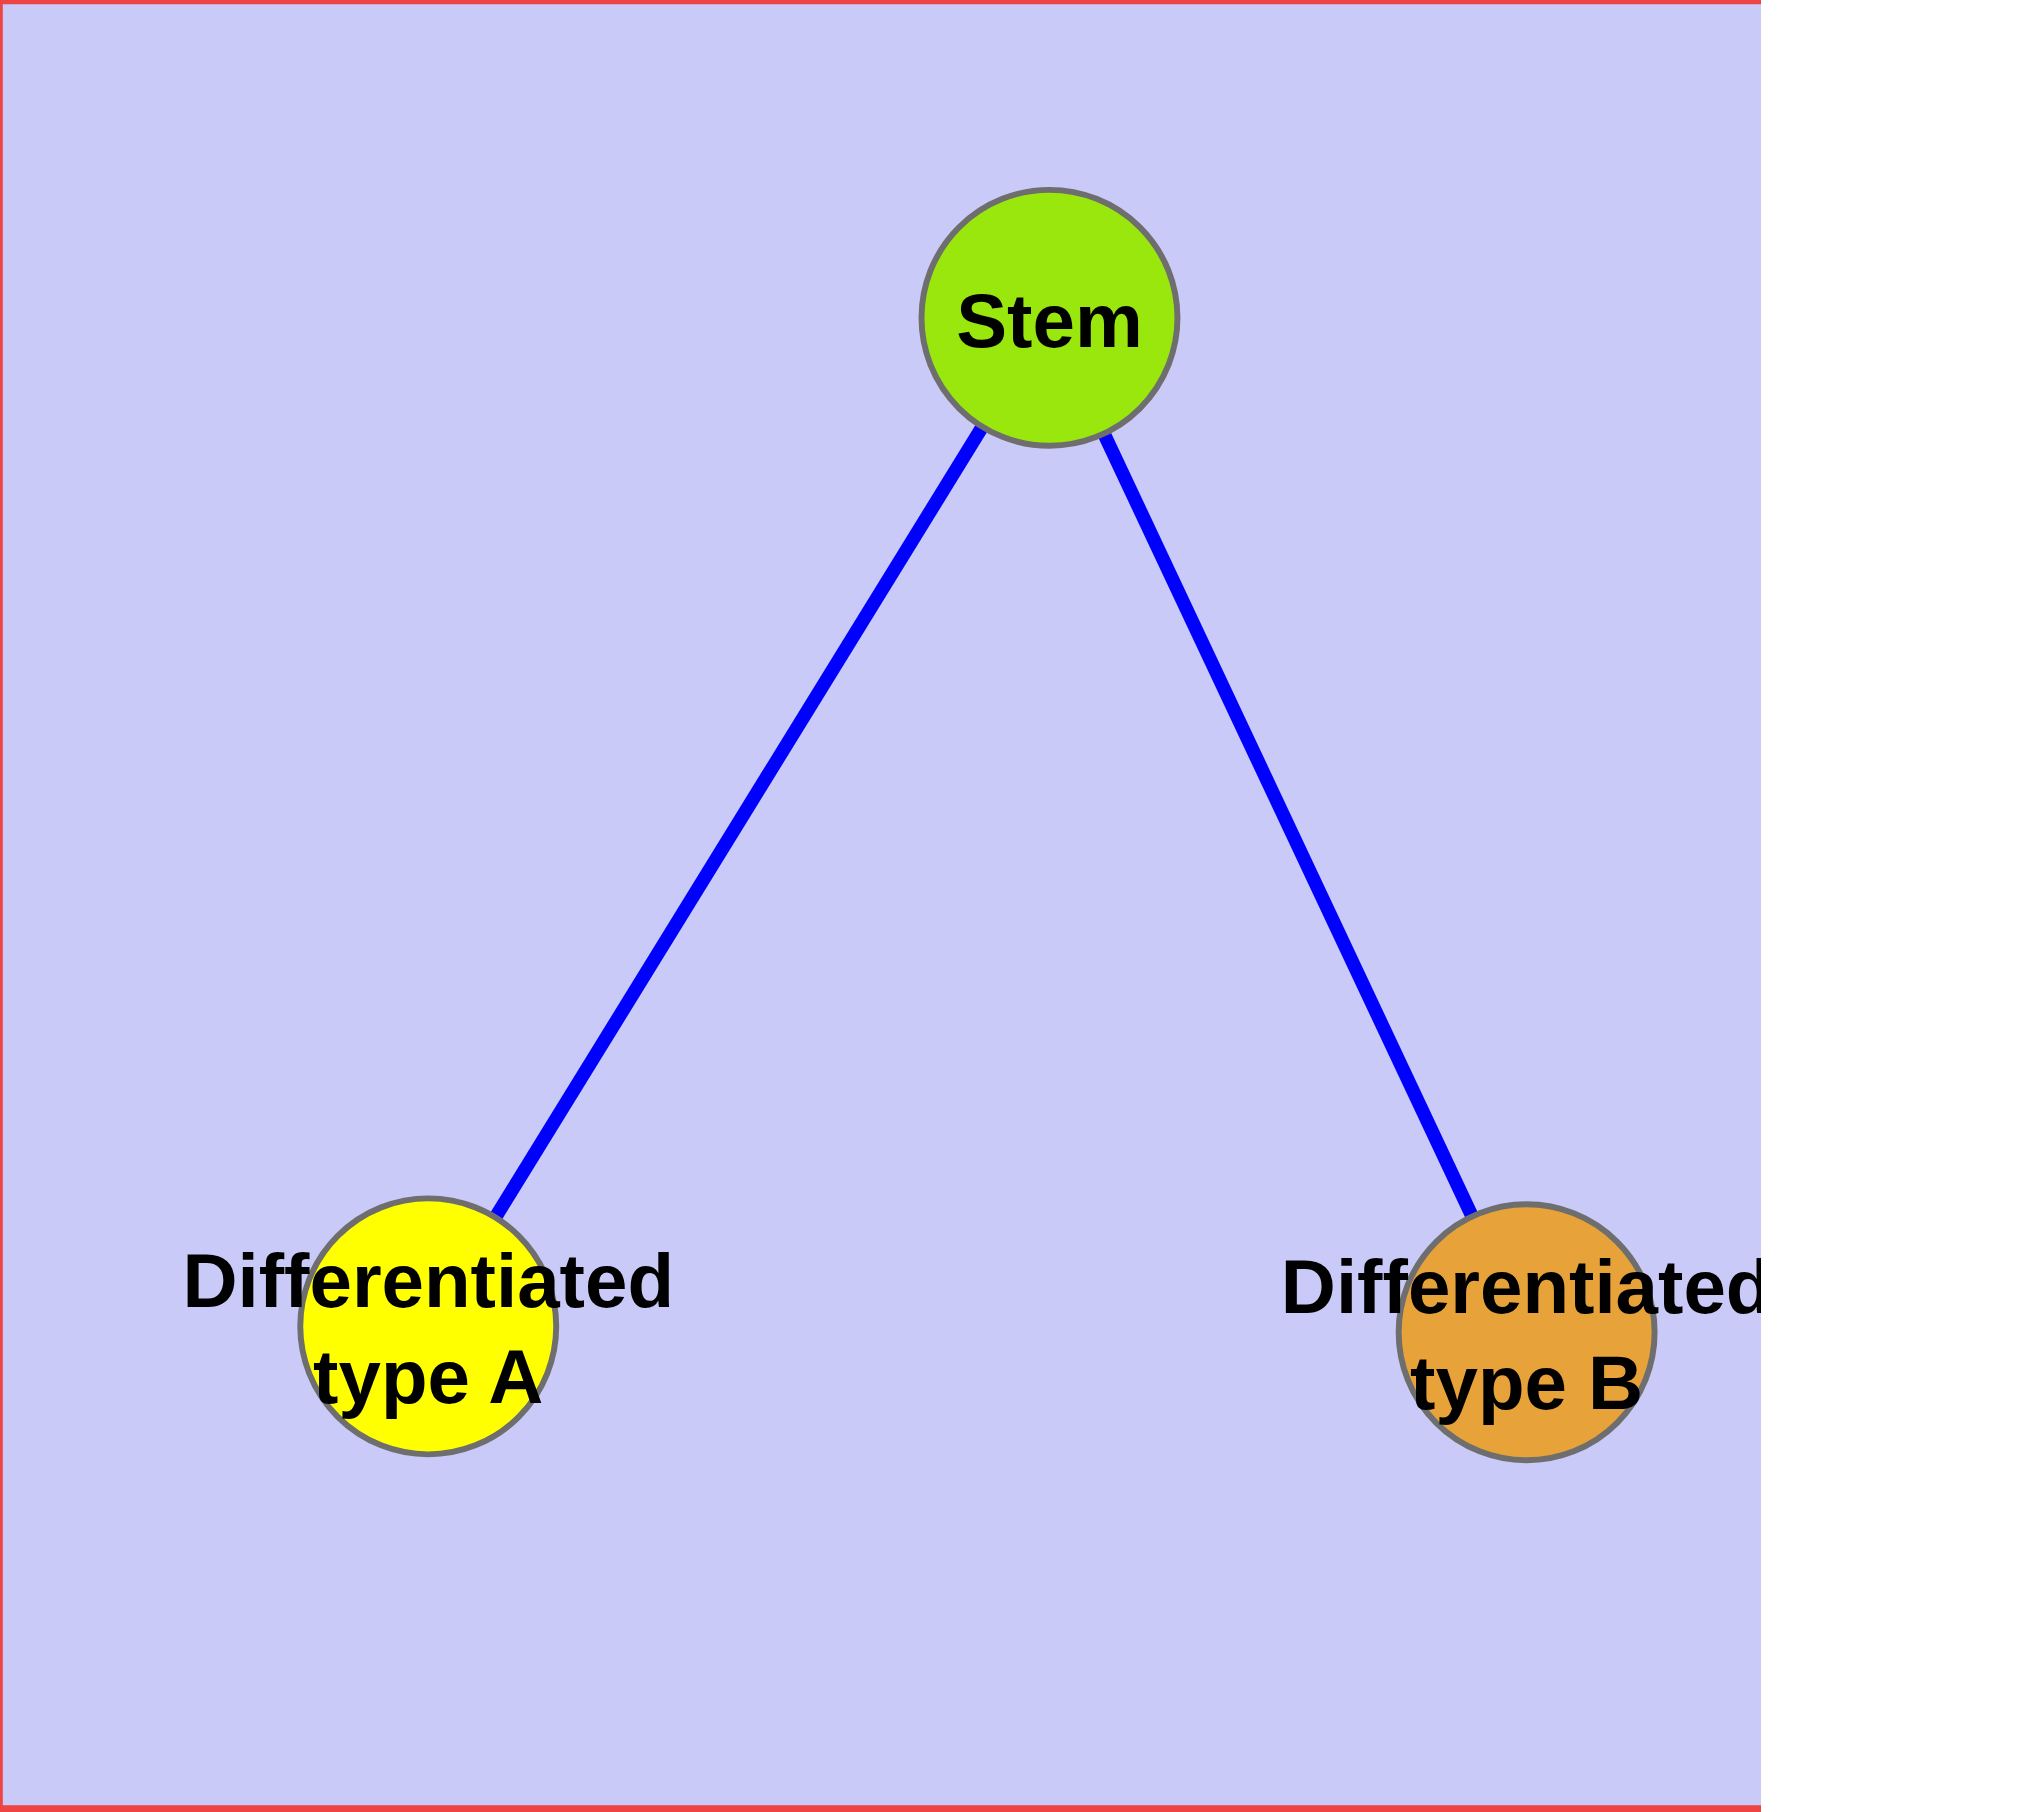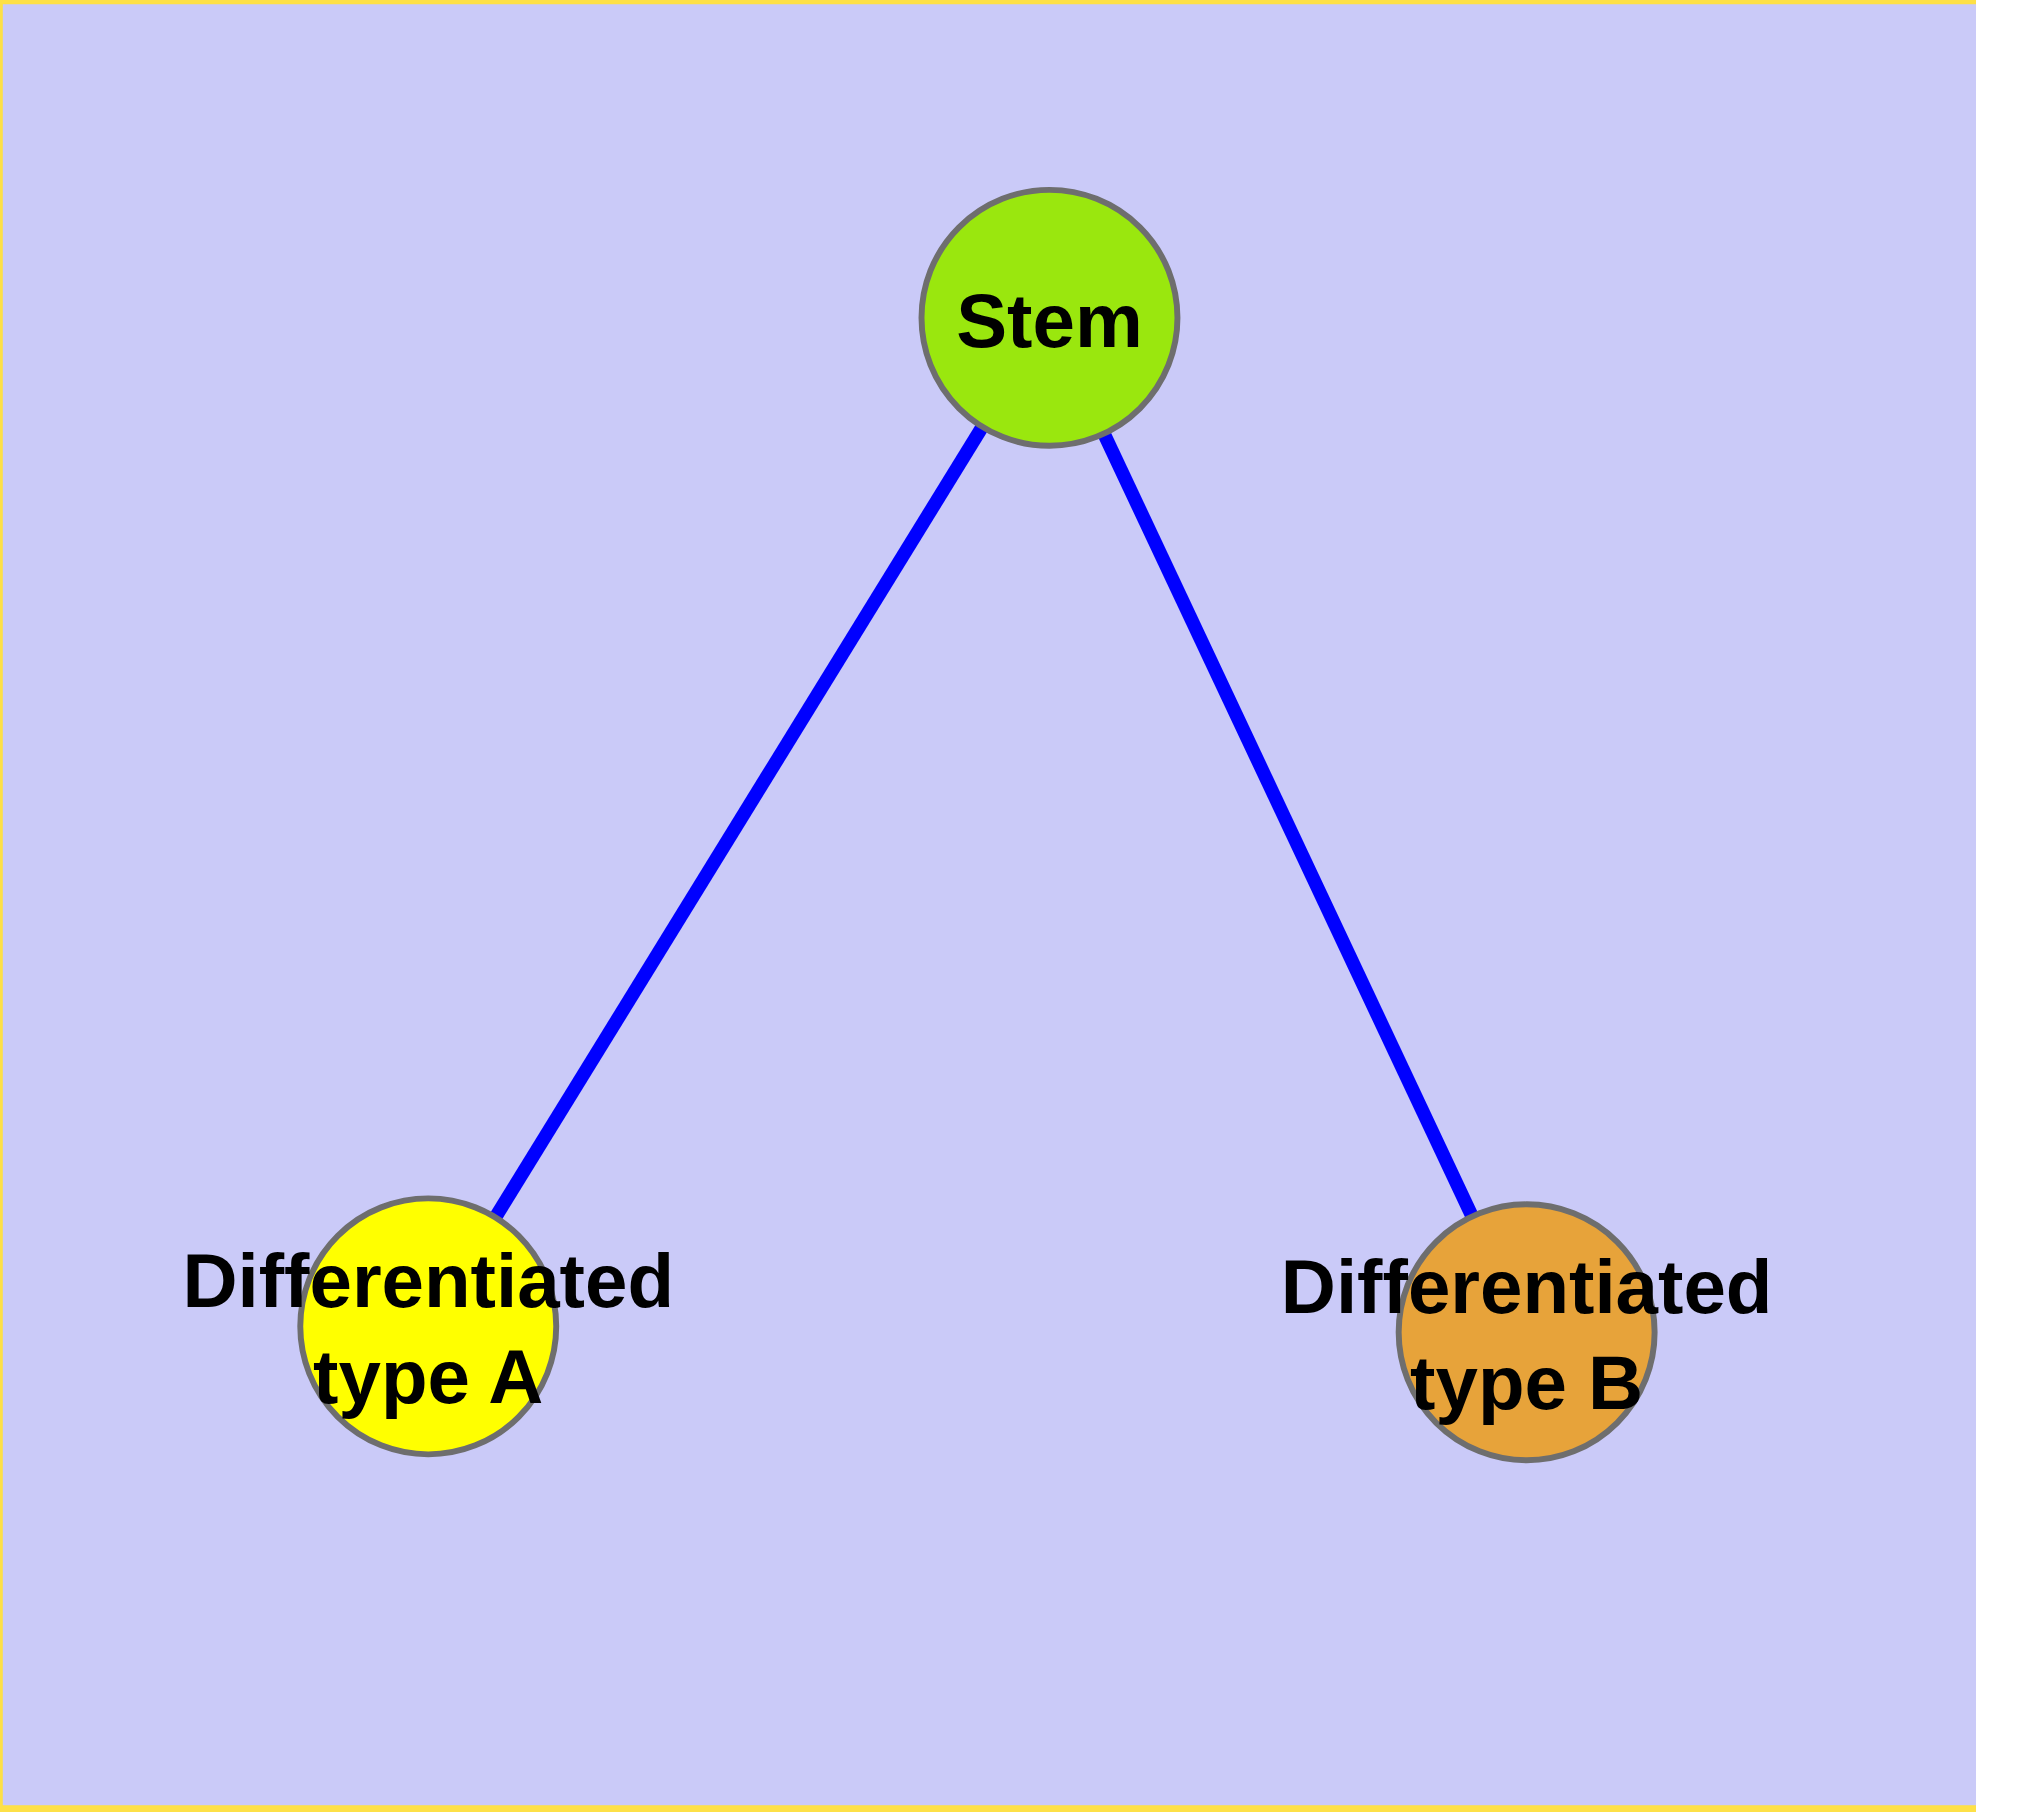--- a/index.html
+++ b/index.html
@@ -3,23 +3,23 @@
 <meta charset="utf-8">
 <style>
   html, body {
     margin: 0;
     padding: 0;
     background: #ffffff;
     font-family: "Liberation Sans", sans-serif;
   }
   .figure {
     position: relative;
-    width: 1976px;
+    width: 1761px;
     height: 1812px;
-    background: #fde047;
+    background: #ef4444;
     overflow: hidden;
   }
   svg.graph {
     display: block;
     width: 2021px;
     height: 1812px;
   }
   svg.graph text {
     font-family: "Liberation Sans", sans-serif;
     font-weight: bold;

